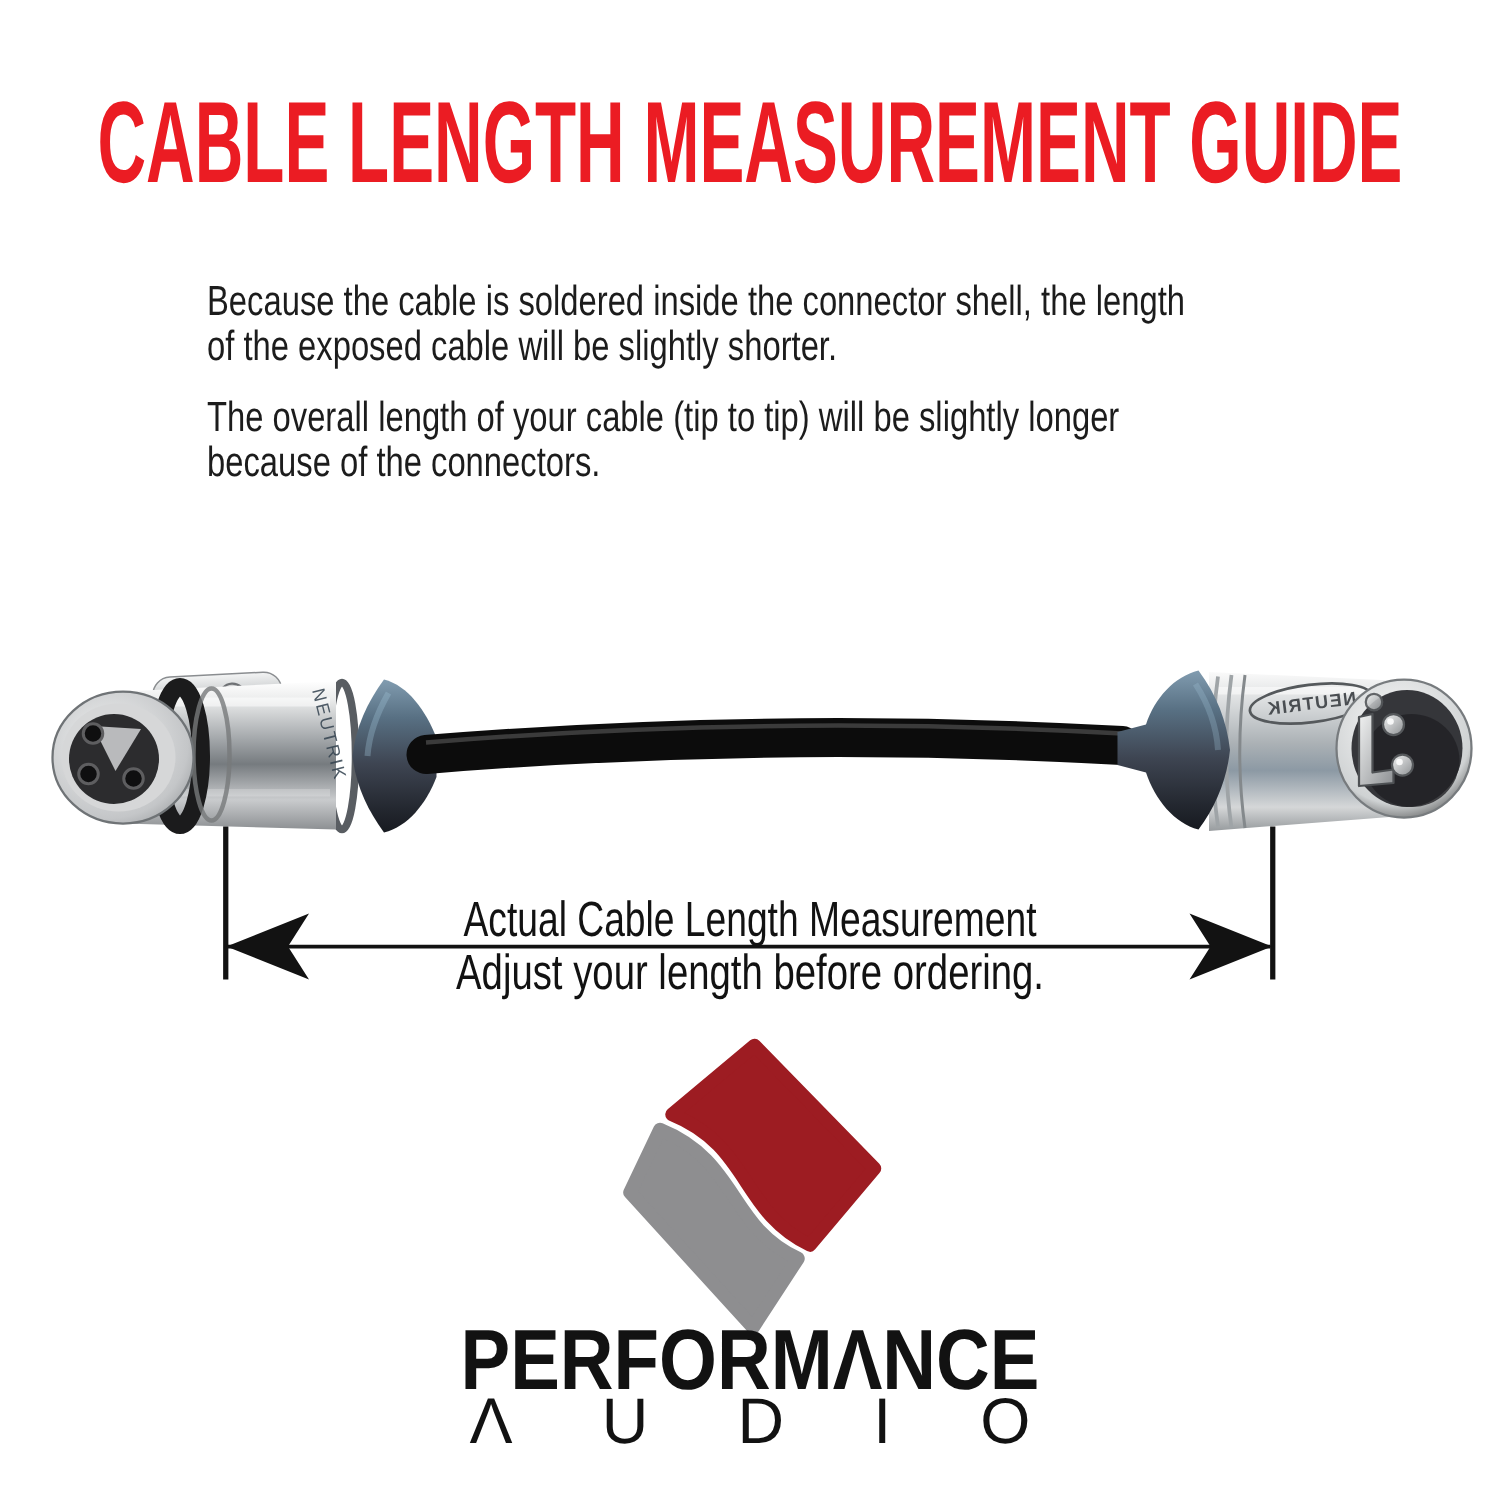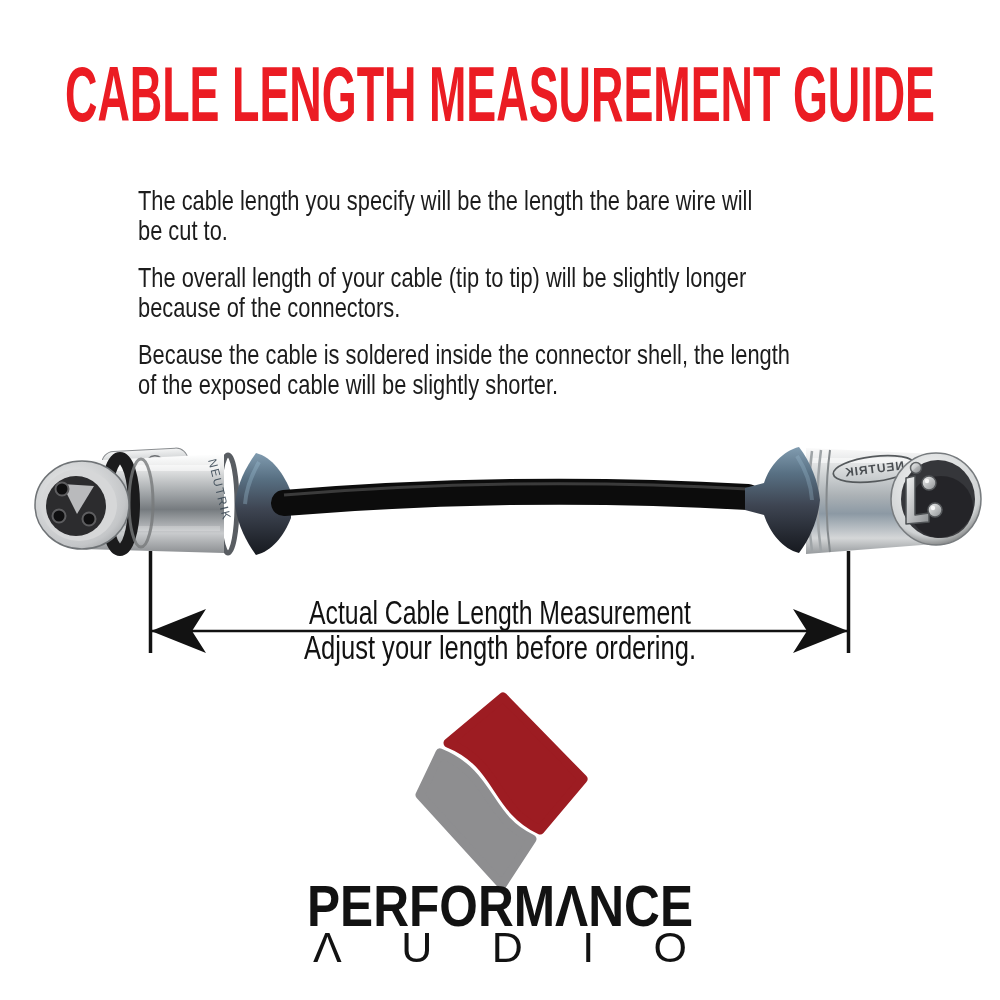--- a/index.html
+++ b/index.html
@@ -27,30 +27,26 @@
 </style>
 </head>
 <body>
 
 <svg class="title-svg" width="1000" height="110" viewBox="0 0 1000 110">
   <text x="500" y="81" text-anchor="middle" textLength="870" lengthAdjust="spacingAndGlyphs" font-size="77" font-weight="bold" fill="var(--title_red)">CABLE LENGTH MEASUREMENT GUIDE</text>
 </svg>
 
 <div class="body-copy">
   <div class="para">
-    <div class="body-line">The cable length you specify will be the length the bare wire will</div>
-    <div class="body-line">be cut to.</div>
+    <div class="body-line">Because the cable is soldered inside the connector shell, the length</div>
+    <div class="body-line">of the exposed cable will be slightly shorter.</div>
   </div>
   <div class="para">
     <div class="body-line">The overall length of your cable (tip to tip) will be slightly longer</div>
     <div class="body-line">because of the connectors.</div>
-  </div>
-  <div class="para">
-    <div class="body-line">Because the cable is soldered inside the connector shell, the length</div>
-    <div class="body-line">of the exposed cable will be slightly shorter.</div>
   </div>
 </div>
 
 <svg class="diagram-svg" width="1000" height="260" viewBox="0 0 1000 260">
   <defs>
     <linearGradient id="silverL" x1="0" y1="0" x2="0" y2="1">
       <stop offset="0" stop-color="#ffffff"></stop>
       <stop offset="0.12" stop-color="#eceded"></stop>
       <stop offset="0.38" stop-color="#a6aaad"></stop>
       <stop offset="0.56" stop-color="#767b7f"></stop>

